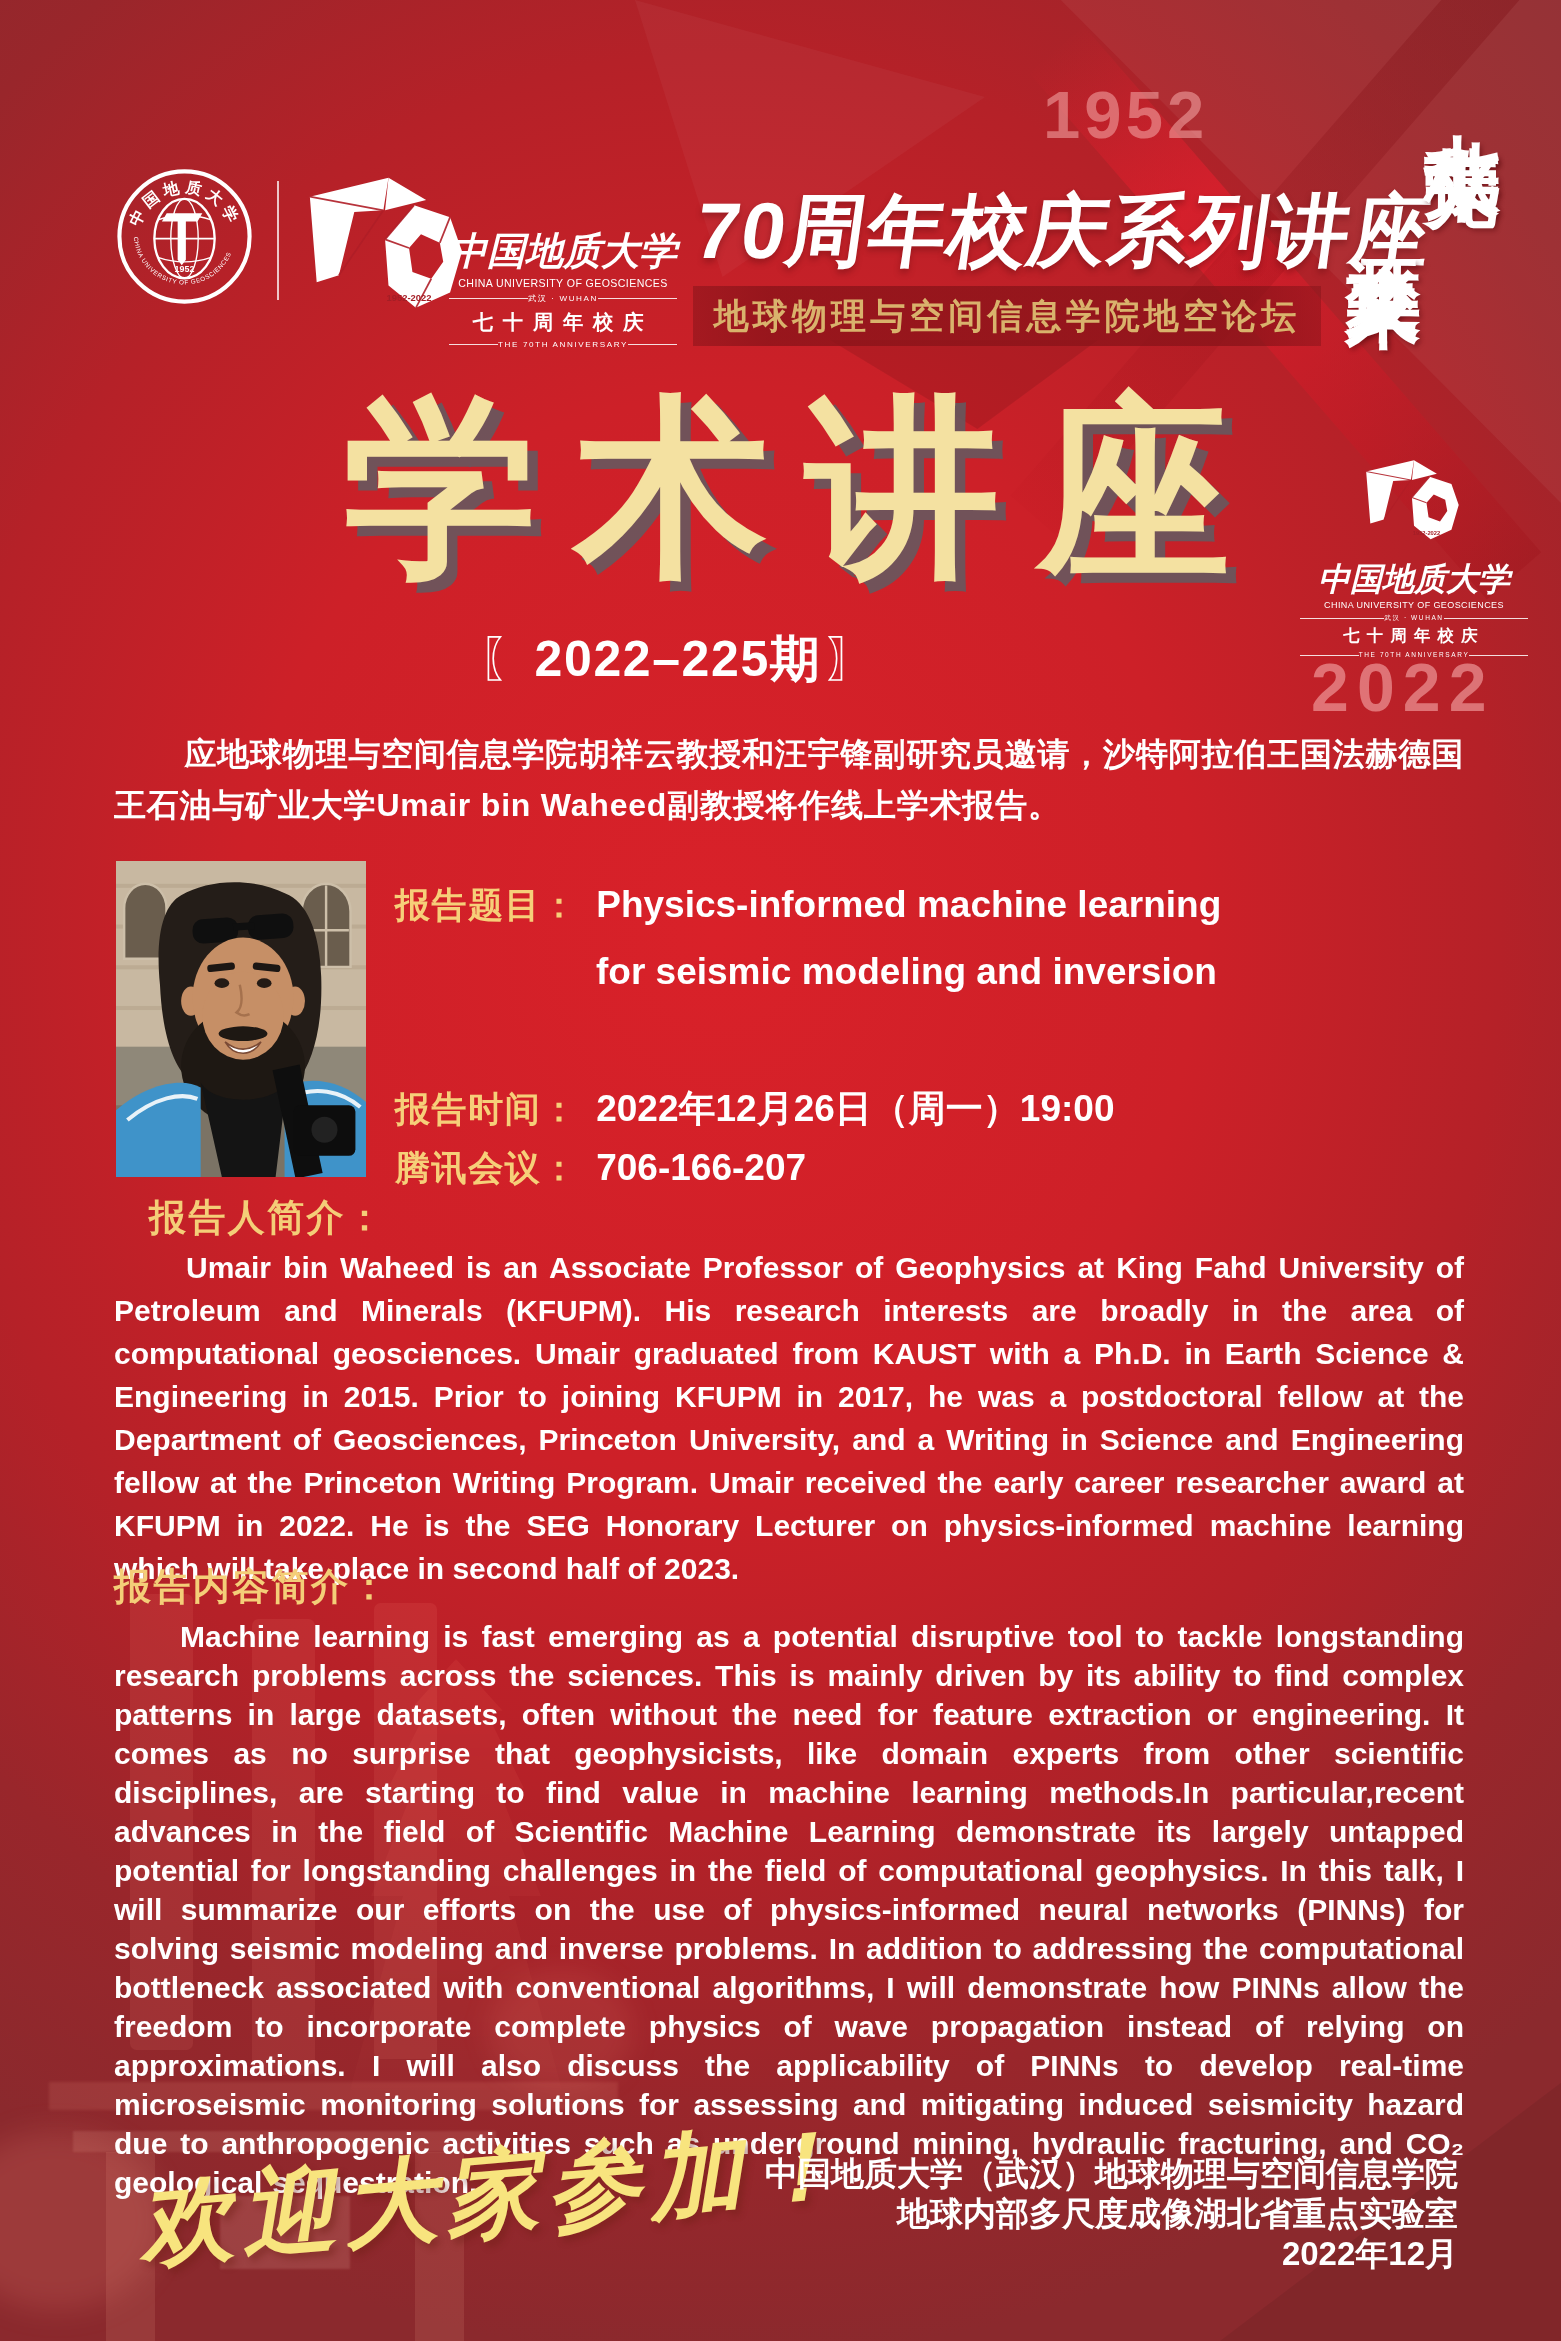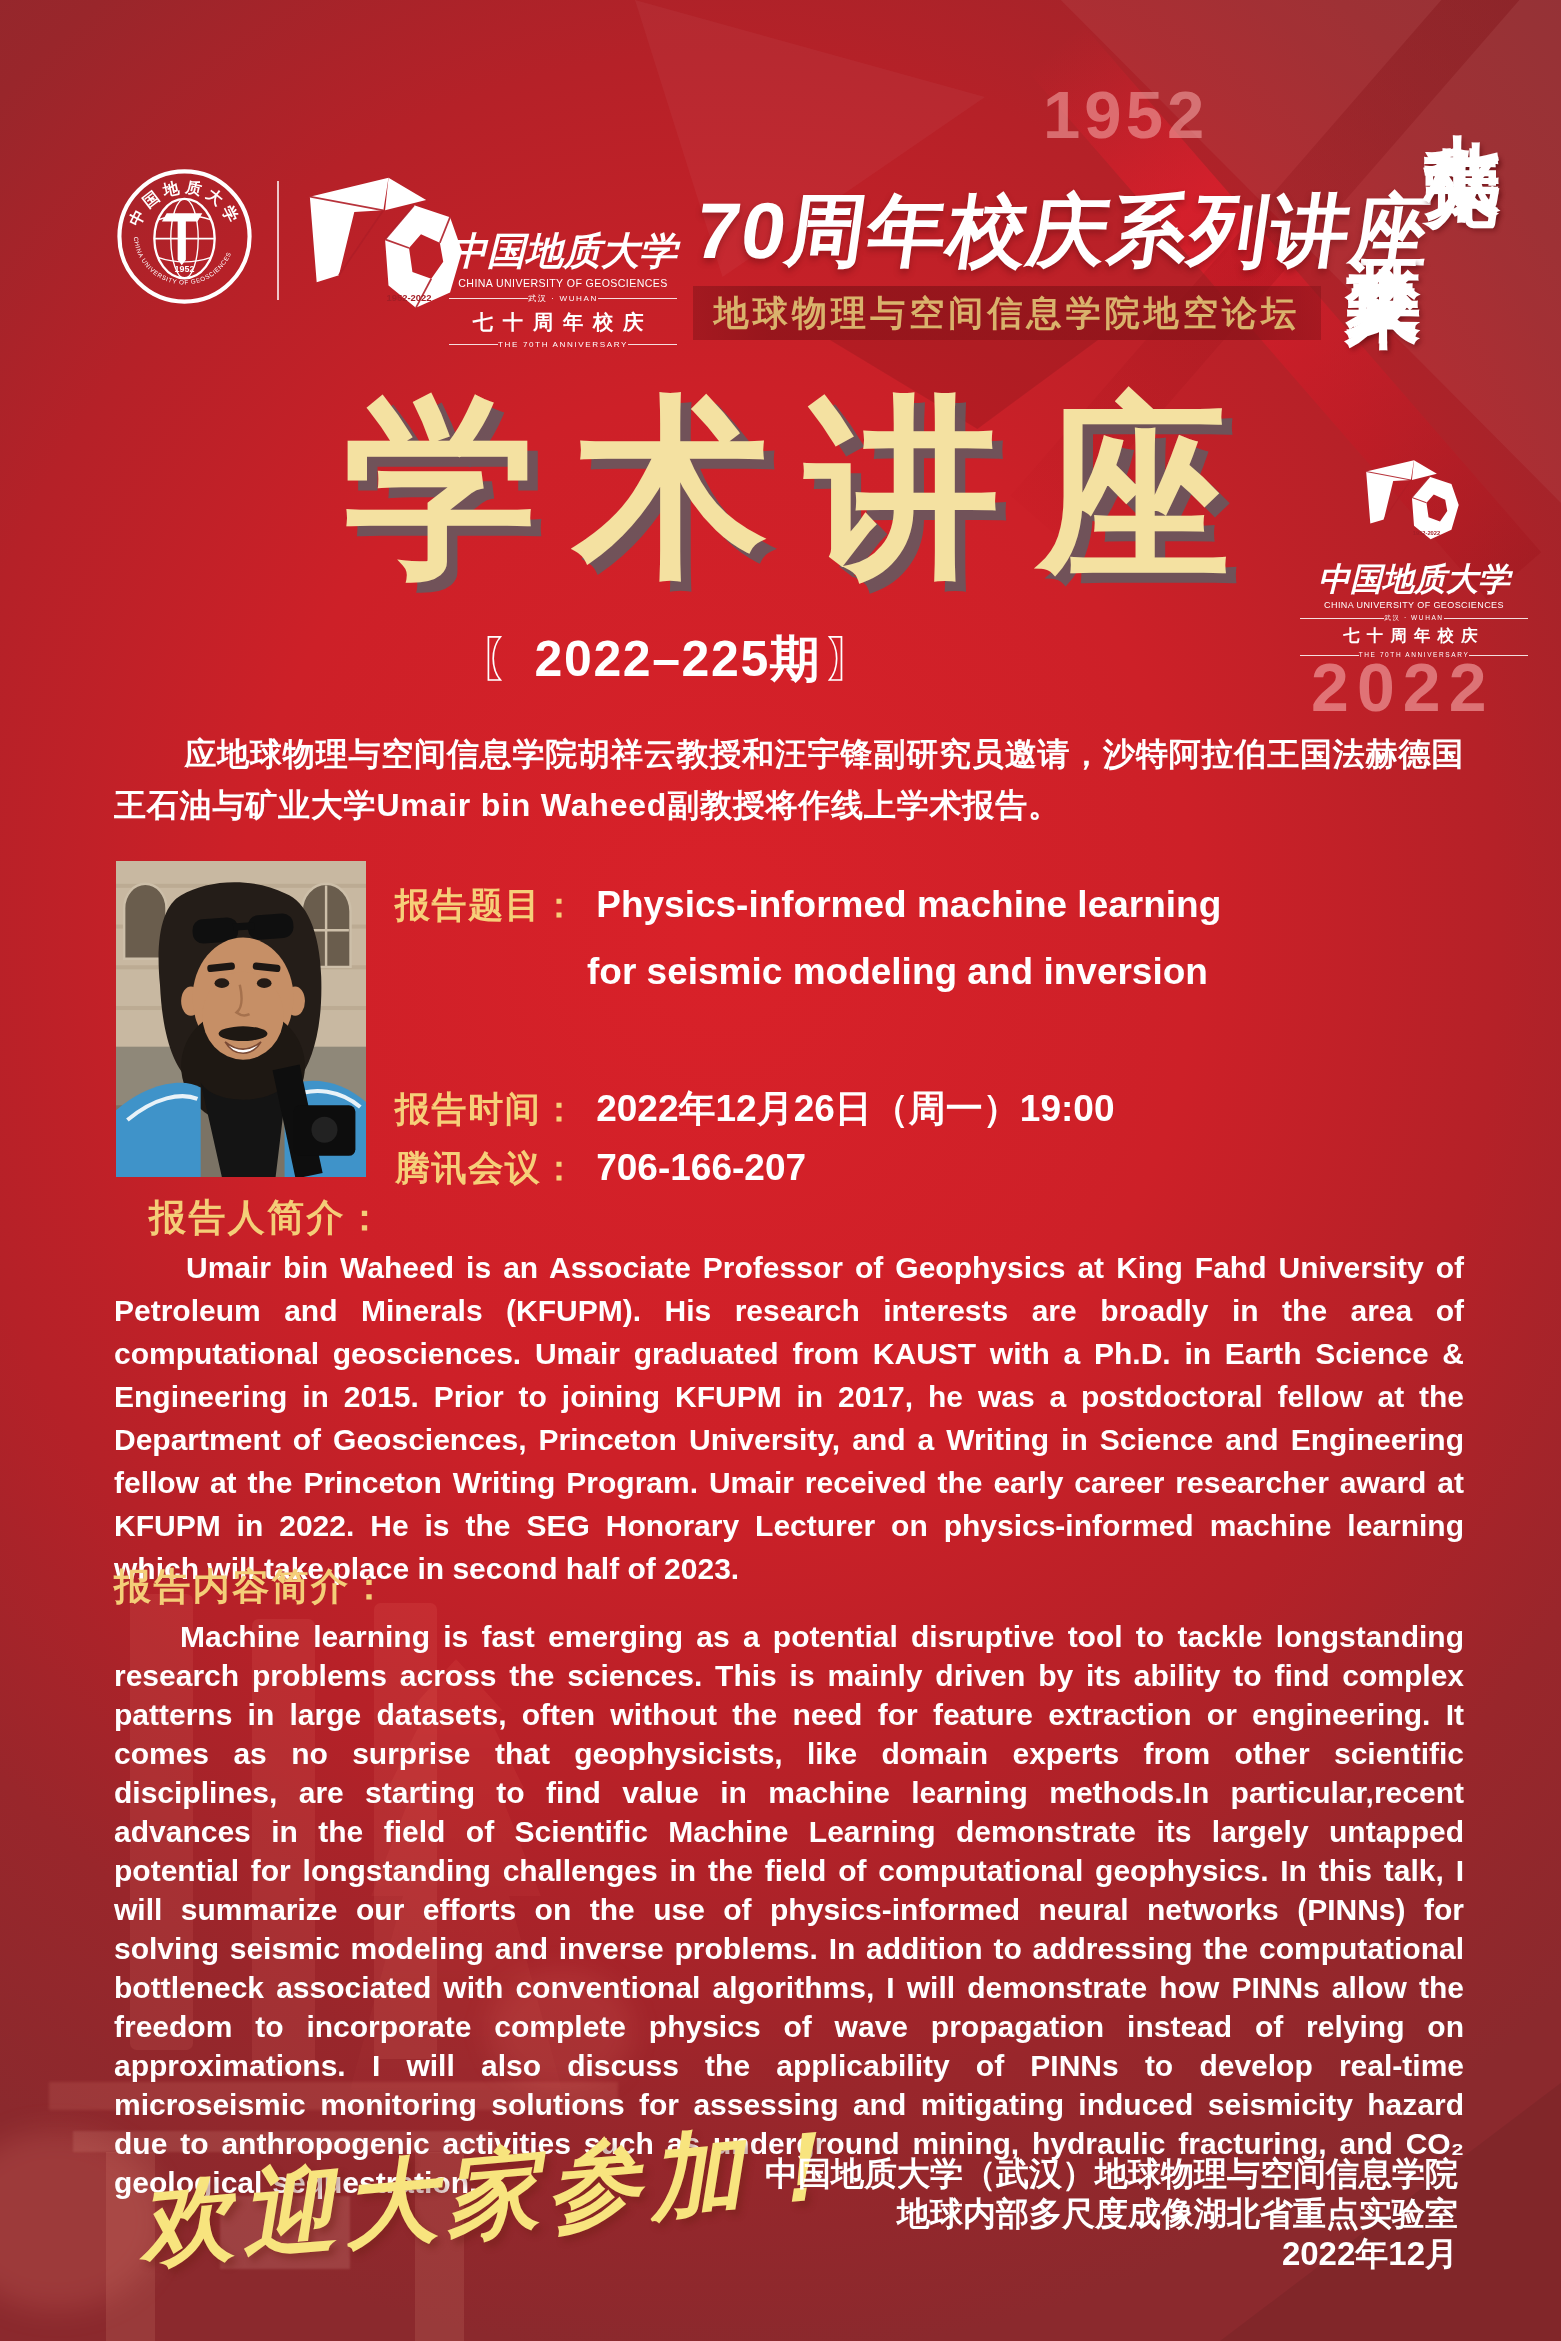--- a/index.html
+++ b/index.html
@@ -43,21 +43,21 @@
   #univ-block{left:449px;top:231px;width:228px;text-align:center;color:#fff;}
   .script-cn{font-family:"DejaVu Serif",serif;font-style:italic;font-weight:700;font-size:38px;line-height:1.05;white-space:nowrap;}
   .logo-en{font-size:10.6px;letter-spacing:0.4px;margin-top:5.7px;white-space:nowrap;}
   .rule{display:flex;align-items:center;gap:0;margin-top:4.1px;}
   .rule .ln{flex:1;height:0.8px;background:rgba(255,255,255,0.85);}
   .rule span{font-size:8.1px;letter-spacing:1.6px;white-space:nowrap;}
   .anniv-cn{font-size:20.3px;font-weight:700;letter-spacing:9.8px;margin-top:4.1px;white-space:nowrap;}
 
   #series-title{left:696px;top:179px;font-size:79px;font-weight:900;color:#fff;letter-spacing:1.6px;
     transform:skewX(-8deg);white-space:nowrap;text-shadow:0 4.1px 6.5px rgba(80,10,12,0.35);}
-  #series-band{left:693px;top:286px;width:628px;height:54px;display:flex;align-items:center;justify-content:center;
+  #series-band{left:693px;top:286px;width:628px;height:60px;display:flex;align-items:center;justify-content:center;
     background:linear-gradient(90deg,rgba(128,18,24,0.50),rgba(138,19,25,0.78) 12%,rgba(138,19,25,0.78) 88%,rgba(128,18,24,0.45));}
   #series-sub{font-family:"DejaVu Serif",serif;font-weight:700;font-size:35px;color:#d9b26c;letter-spacing:4.1px;white-space:nowrap;}
 
   
   #year-top{left:1043px;top:76px;font-size:67px;font-weight:800;color:rgba(245,172,170,0.55);letter-spacing:4.1px;}
   .motto{color:#fff;writing-mode:vertical-rl;font-family:"DejaVu Serif",serif;font-weight:700;
     text-shadow:2.4px 3.3px 4.1px rgba(90,10,14,0.4);letter-spacing:6.5px;}
   #motto-right{left:1411px;top:73px;font-size:76px;}
   #motto-left{left:1332px;top:194px;font-size:76px;}
   #logo-right{left:1300px;top:456px;width:228px;text-align:center;color:#fff;}
@@ -263,21 +263,21 @@
     <rect x="206" y="252" width="34" height="136" fill="#0e0e0e" transform="rotate(-12 223 320)"></rect>
     <rect x="218" y="300" width="76" height="62" rx="8" fill="#0d0d0d"></rect>
     <circle cx="256" cy="330" r="16" fill="#222222"></circle>
   </svg>
 
   <div class="drow" id="drow1">
     <span class="dlabel">报告题目：</span>
     <span class="dvalue">Physics-informed machine learning</span>
   </div>
   <div class="drow" id="drow2">
-    <span class="dvalue" style="margin-left:3px;">for seismic modeling and inversion</span>
+    <span class="dvalue" style="margin-left:12px;">for seismic modeling and inversion</span>
   </div>
   <div class="drow" id="drow4">
     <span class="dlabel">报告时间：</span>
     <span class="dvalue">2022年12月26日（周一）19:00</span>
   </div>
   <div class="drow" id="drow5">
     <span class="dlabel">腾讯会议：</span>
     <span class="dvalue">706-166-207</span>
   </div>
 

